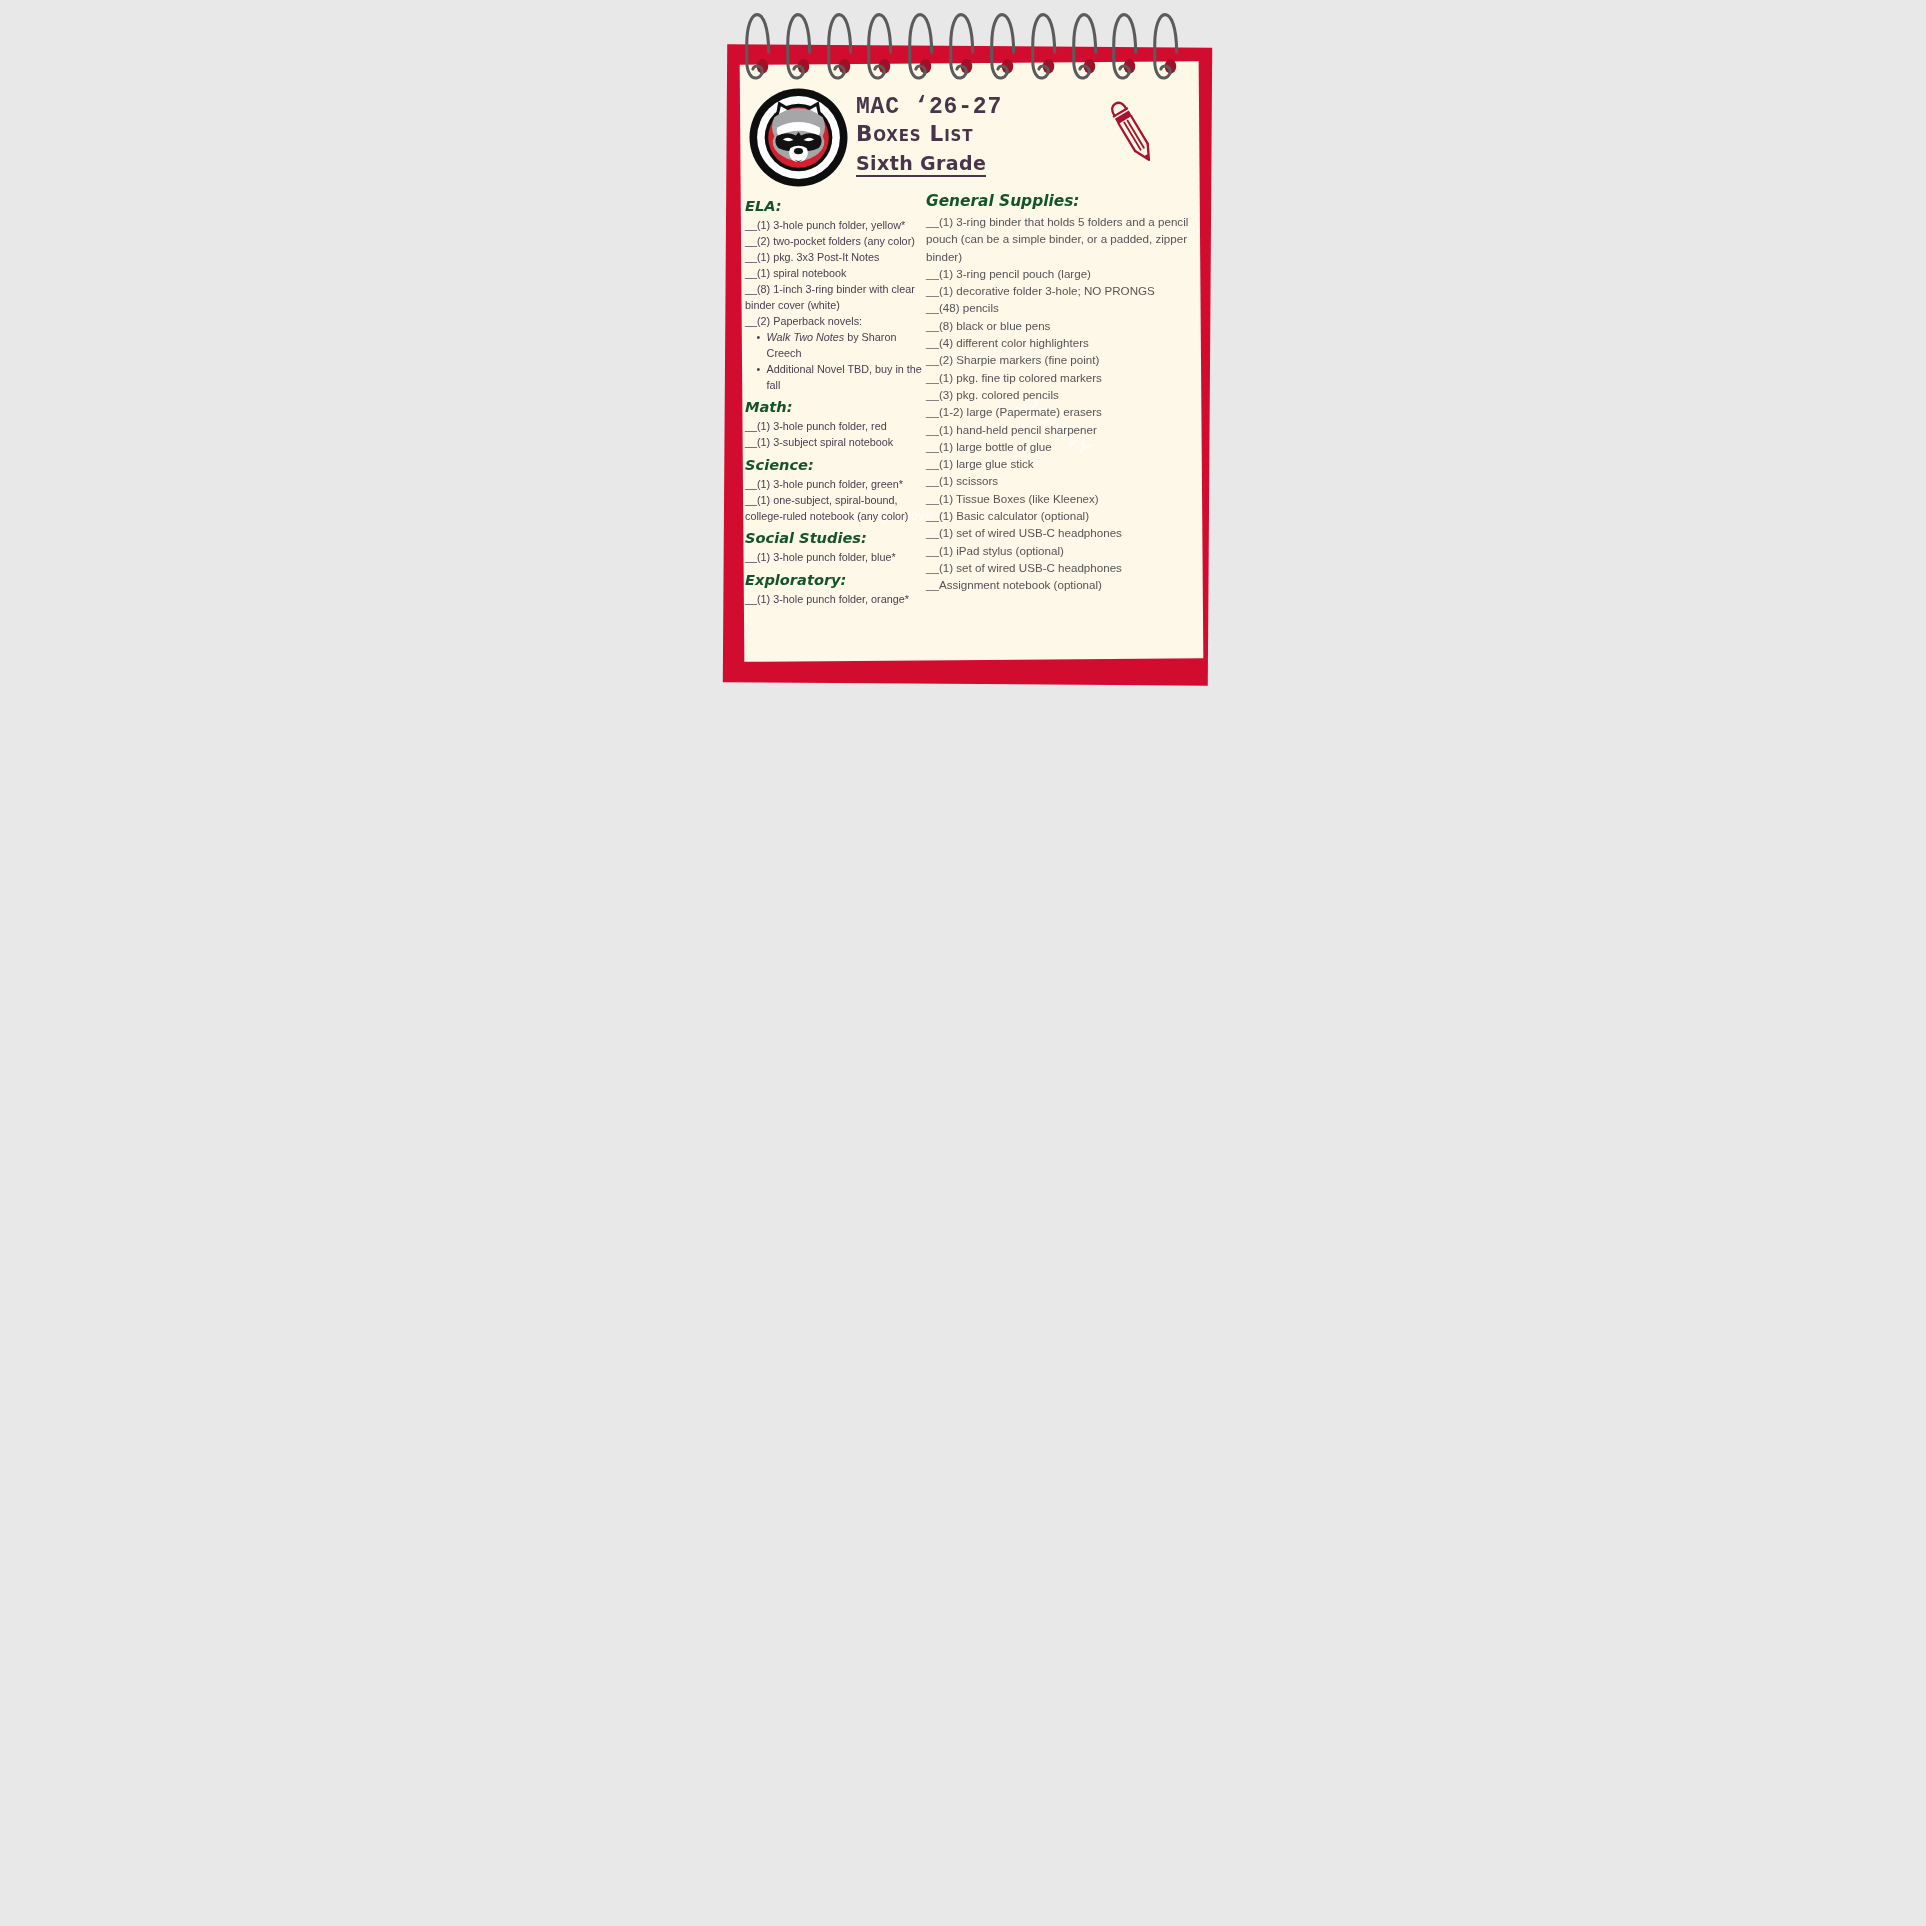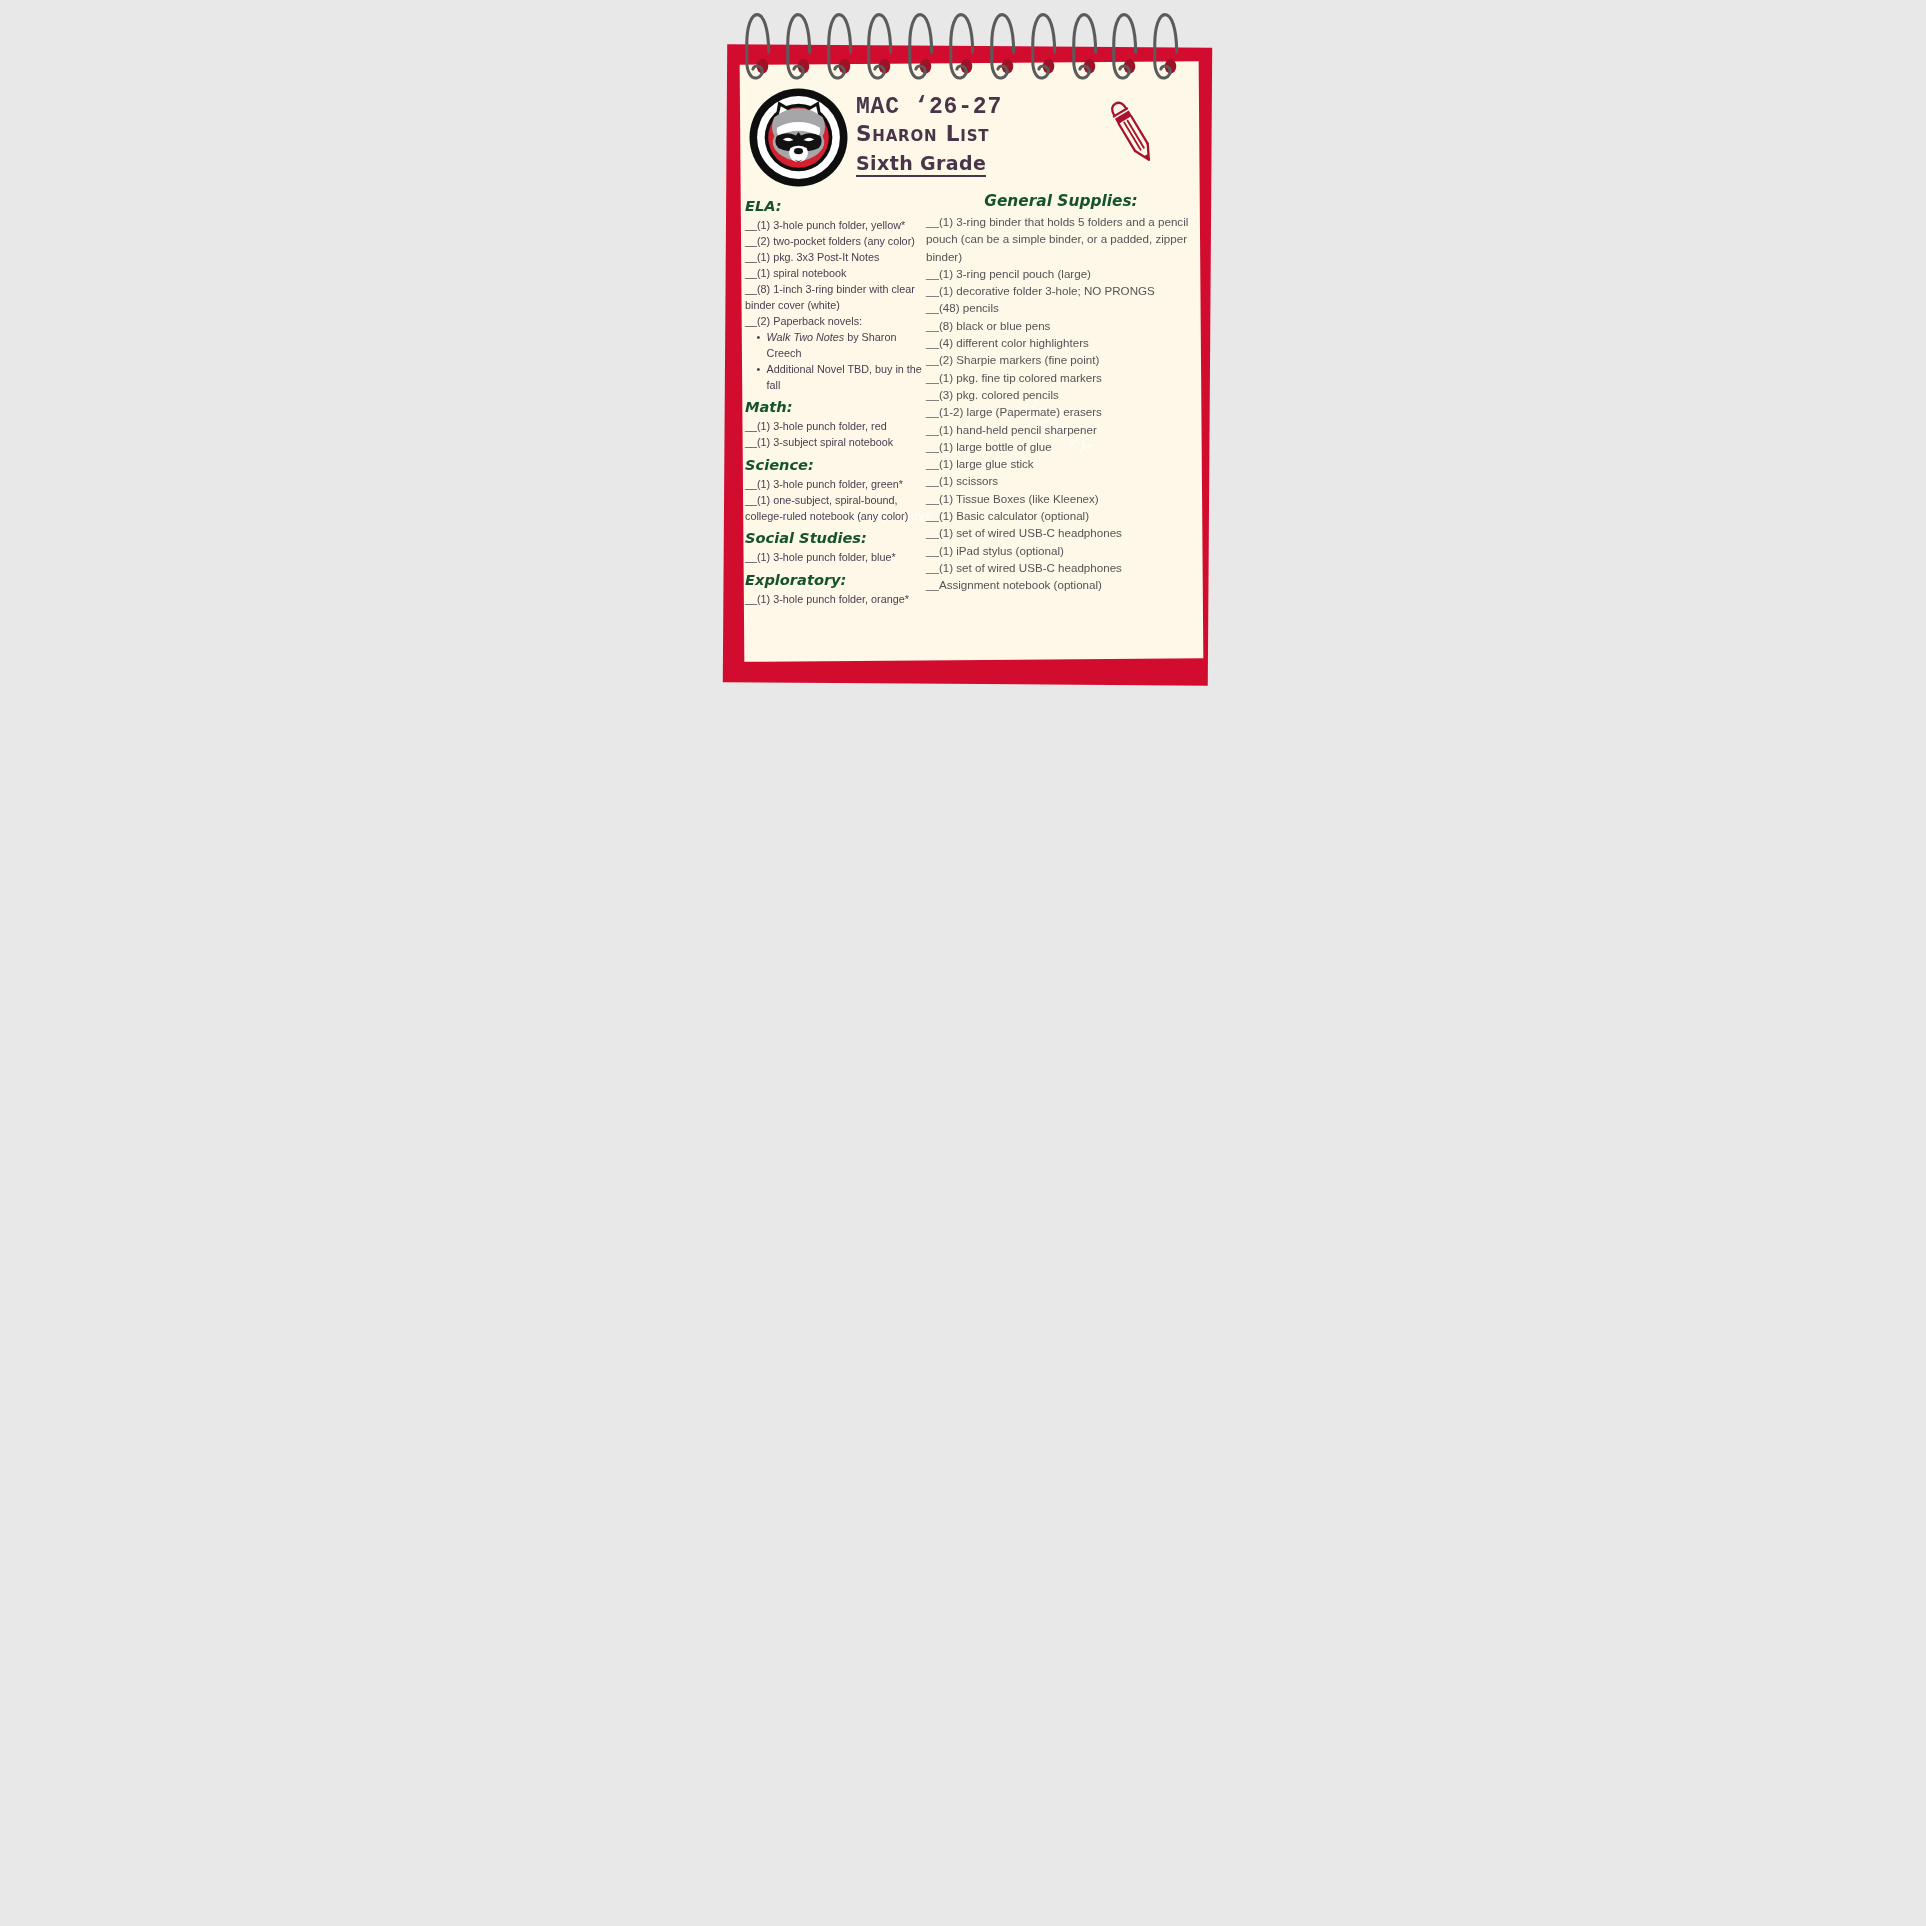--- a/index.html
+++ b/index.html
@@ -48,21 +48,21 @@
     font-weight:300;transform:rotate(38deg);transform-origin:left top;}
   
   .col{position:absolute;z-index:4;}
   .col-left{left:42px;top:197px;width:177px;color:#4a3c4e;}
   .col-right{left:223px;top:193px;width:270px;color:#555356;}
   .sec-heading{
     font-family:"DejaVu Sans","Liberation Sans",sans-serif;
     font-style:italic;font-weight:700;color:#14532d;
     font-size:14.6px;line-height:17.7px;margin:0 0 2.3px 0;
   }
-  .col-right .sec-heading{font-size:15.4px;text-align:center;}
+  .col-right .sec-heading{font-size:15.4px;}
   .sec{margin:0 0 5.4px 0;}
   ul.items,ul.bullets{list-style:none;margin:0;padding:0;}
   .col-left ul.items li{font-size:10.8px;line-height:16px;}
   .col-right ul.items li{font-size:11.6px;line-height:17.3px;}
   ul.bullets li{
     position:relative;font-size:10.8px;line-height:16px;padding-left:21.6px;
   }
   ul.bullets li::before{
     content:"\2022";position:absolute;left:11.6px;top:0;font-size:10.8px;
   }
@@ -133,21 +133,21 @@
     <path d="M57 97 Q76 87 95 96 L100 89 L105 96 Q124 87 143 97 Q150 110 140 121 Q121 131 106 123 L100 116 L94 123 Q79 131 60 121 Q50 110 57 97 Z" fill="#121212"></path>
     <path d="M69 104 Q79 97 90 105 Q80 110 69 104 Z" fill="#ffffff"></path>
     <path d="M131 104 Q121 97 110 105 Q120 110 131 104 Z" fill="#ffffff"></path>
     <path d="M84 121 Q100 112 116 121 Q123 134 112 145 Q100 152 88 145 Q77 134 84 121 Z" fill="#ffffff"></path>
     <ellipse cx="100" cy="127" rx="9" ry="6" fill="#121212"></ellipse>
     <path d="M92 143 Q100 150 108 143 Q100 154 92 143 Z" fill="#121212"></path>
   </svg>
 
   <div class="titleblock">
     <h1 class="title-line1">MAC ‘26-27</h1>
-    <h1 class="title-line2">Sharon List</h1>
+    <h1 class="title-line2">Boxes List</h1>
     <div class="subtitle">Sixth Grade</div>
   </div>
 
   <svg class="pencil" viewBox="0 0 64 190" fill="none" stroke="#a8122e" stroke-width="6" stroke-linecap="round" stroke-linejoin="round">
     <path d="M14 34 Q14 8 32 8 Q50 8 50 34"></path>
     <path d="M12 34 L52 34"></path>
     <path d="M11 41 L53 41 L53 57 L11 57 Z" fill="#a8122e" stroke="none"></path>
     <path d="M13 57 L13 140"></path>
     <path d="M51 57 L51 140"></path>
     <path d="M27 62 L27 144" stroke-width="5"></path>

